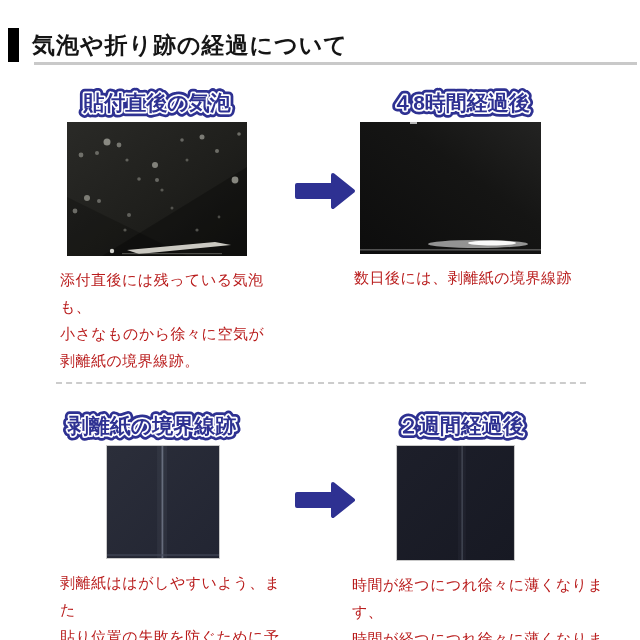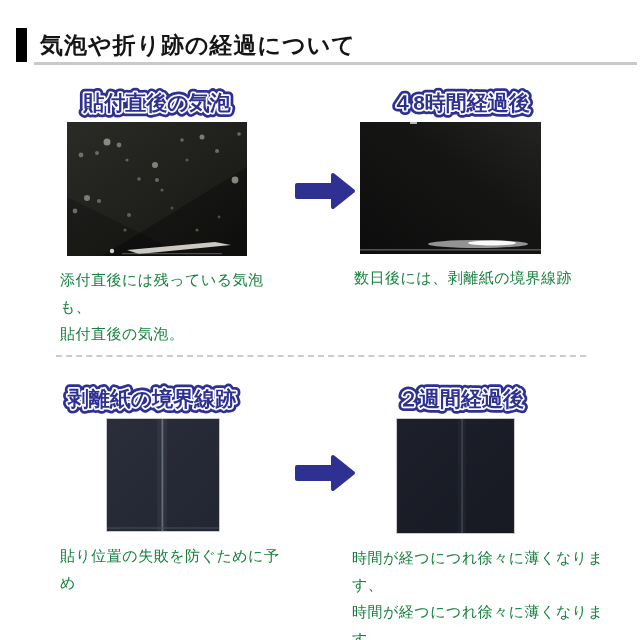--- a/index.html
+++ b/index.html
@@ -2,21 +2,21 @@
 <html><head>
 <meta charset="utf-8">
 <style>
   * { margin: 0; padding: 0; box-sizing: border-box; }
   html, body { width: 640px; height: 640px; background: #ffffff; overflow: hidden; }
   body { font-family: "Liberation Sans", "DejaVu Sans", sans-serif; color: #2b2b2b; }
 
   .page { width: 640px; height: 640px; background: #fff; position: relative; }
 
   
-  .title-wrap { position: relative; margin-top: 28px; padding-left: 16px; height: 37px; }
+  .title-wrap { position: relative; margin-top: 28px; padding-left: 8px; height: 37px; }
   .title-row { display: flex; align-items: center; height: 34px; }
   .title-bar { width: 11px; height: 34px; background: #000; flex: 0 0 auto; }
   .title-text { font-size: 23px; font-weight: bold; color: #151515; padding-left: 13px; letter-spacing: 1px; }
   .title-underline { position: absolute; left: 34px; right: 3px; bottom: 0; height: 3px; background: #c9c9c9; }
 
   
   .row { display: grid; grid-template-columns: 270px 60px 1fr; padding-left: 22px; padding-right: 30px; }
   .row1 { margin-top: 20px; }
   .row2 { margin-top: 24px; }
   .col { display: block; }
@@ -28,21 +28,21 @@
   }
 
   .photo { margin-top: 5px; line-height: 0; }
   .photo svg { display: block; }
   .photo1 { margin-left: 45px; }
   .photo2 { margin-left: 8px; }
   .photo3 { margin-left: 84px; }
   .photo3 svg, .photo4 svg { border: 1px solid #c9c9c9; }
   .photo4 { margin-left: 44px; }
 
-  .caption { margin-top: 10px; font-size: 15px; line-height: 27px; color: #15803d; letter-spacing: 0.5px; }
+  .caption { margin-top: 10px; font-size: 15px; line-height: 27px; color: #b91c1c; letter-spacing: 0.5px; }
   .caption-left1 { padding-left: 38px; }
   .caption-left2 { padding-left: 38px; }
   .caption-right { padding-left: 2px; }
   .caption-right2 { padding-left: 0; }
 
   .mid { text-align: left; }
   .mid svg { display: block; }
   .arrow-r1 { margin-top: 84px; margin-left: 0px; }
   .arrow-r2 { margin-top: 70px; margin-left: 0px; }
 
@@ -104,21 +104,22 @@
             <circle cx="130" cy="108" r="1.6" opacity="0.45"></circle>
             <circle cx="152" cy="95" r="1.4" opacity="0.4"></circle>
           </g>
           <circle cx="45" cy="129" r="2.2" fill="#e8e8e2" opacity="0.9"></circle>
           <polygon points="60,128 148,120 164,123 72,132" fill="#eceae2" opacity="0.85"></polygon>
           <rect x="55" y="131" width="100" height="1.2" fill="#8a8a82" opacity="0.5"></rect>
         </svg>
       </div>
       <div class="caption caption-left1">
         <div>添付直後には残っている気泡も、</div>
-        <div>貼付直後の気泡。</div>
+        <div>小さなものから徐々に空気が</div>
+        <div>剥離紙の境界線跡。</div>
       </div>
     </div>
 
     <div class="mid">
       <svg class="arrow-r1" width="66" height="44" viewBox="0 0 66 44">
         <path d="M5 16 H41 V6 L61 22 L41 38 V28 H5 Z" fill="#2e3192" stroke="#2e3192" stroke-width="4" stroke-linejoin="round"></path>
       </svg>
     </div>
 
     <div class="col">
@@ -164,20 +165,21 @@
               <stop offset="1" stop-color="#222532"></stop>
             </linearGradient>
           </defs>
           <rect width="114" height="114" fill="url(#g3)"></rect>
           <rect x="51" y="0" width="10" height="114" fill="#9aa4b8" opacity="0.08"></rect>
           <rect x="55.5" y="0" width="1.8" height="114" fill="#aab4c8" opacity="0.45"></rect>
           <rect x="0" y="110" width="114" height="2" fill="#444a5a" opacity="0.6"></rect>
         </svg>
       </div>
       <div class="caption caption-left2">
+        <div>剥離紙ははがしやすいよう、また</div>
         <div>貼り位置の失敗を防ぐために予め</div>
 
       </div>
     </div>
 
     <div class="mid">
       <svg class="arrow-r2" width="66" height="44" viewBox="0 0 66 44">
         <path d="M5 16 H41 V6 L61 22 L41 38 V28 H5 Z" fill="#2e3192" stroke="#2e3192" stroke-width="4" stroke-linejoin="round"></path>
       </svg>
     </div>

